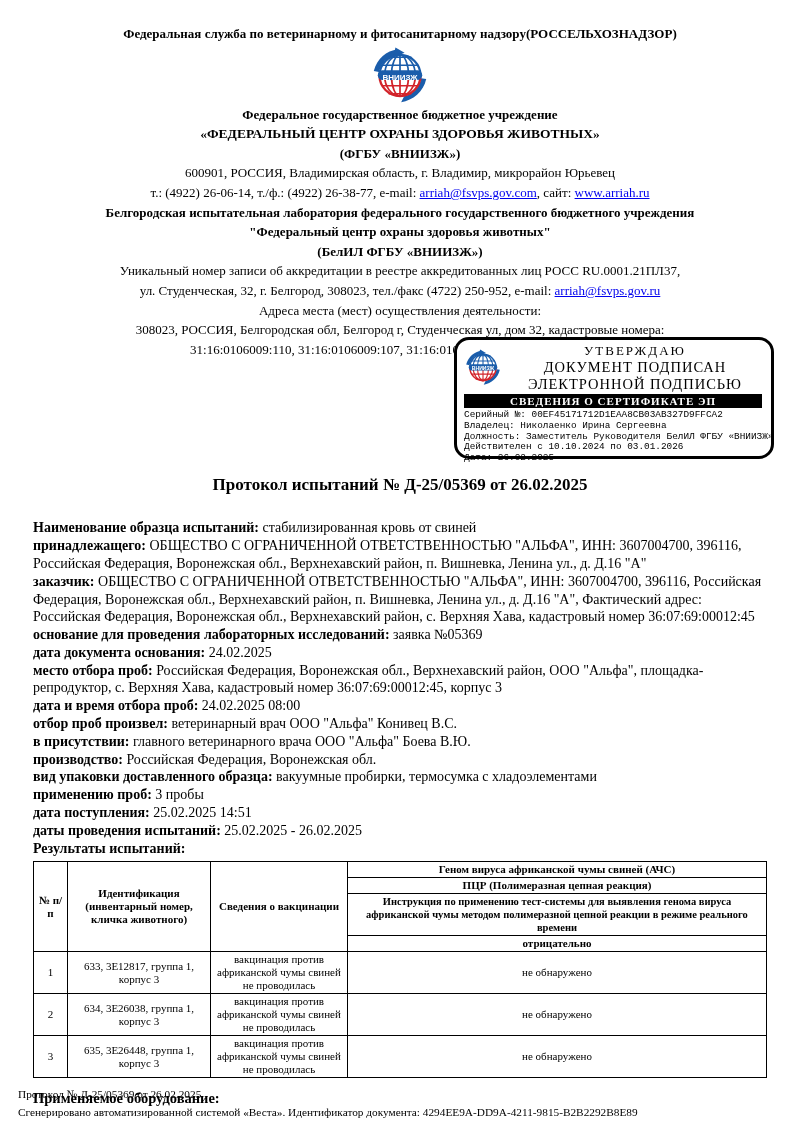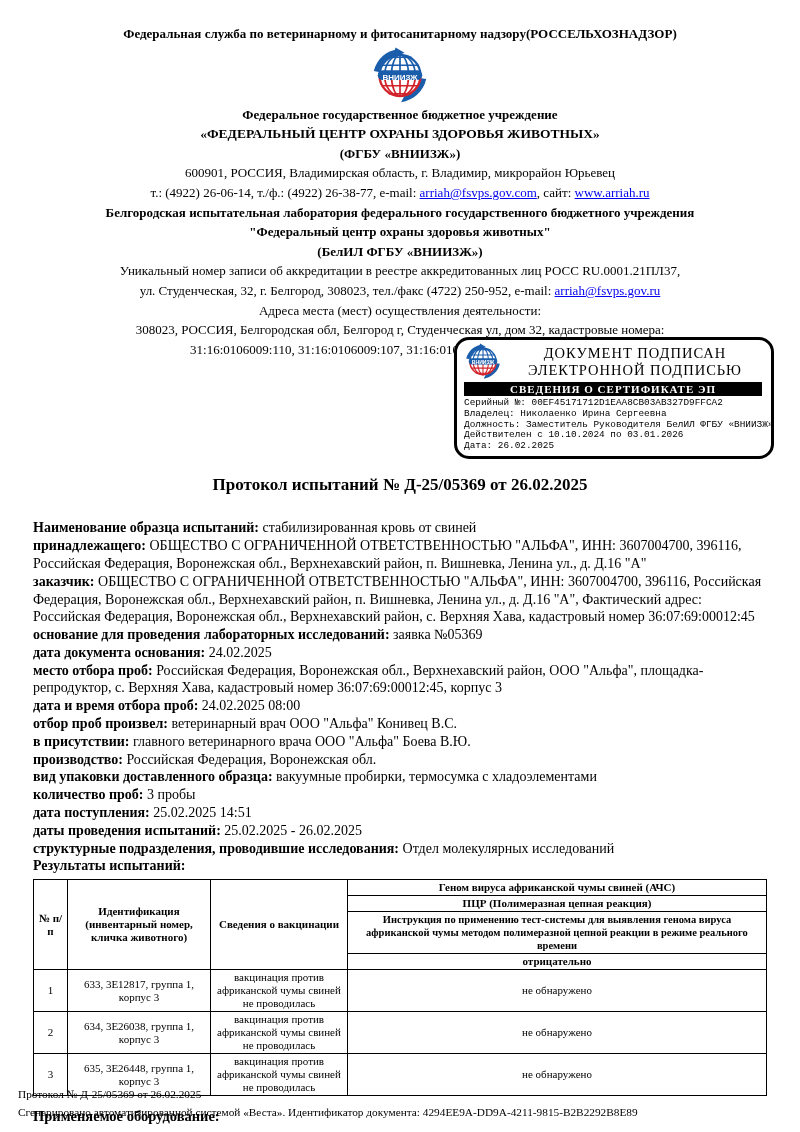--- a/index.html
+++ b/index.html
@@ -125,20 +125,21 @@
     <div class="hdr-line">31:16:0106009:110, 31:16:0106009:107, 31:16:0109003:213, 31:16:0106009:93</div>
   </div>
 
   <div class="stamp">
     <div class="stamp-head">
       <svg width="38" height="37" viewBox="0 0 104 100">
         <use href="#logo-art"></use>
         <text x="52" y="54.5" text-anchor="middle" dominant-baseline="middle" fill="#ffffff" font-family="Liberation Sans, sans-serif" font-size="14" font-weight="bold">ВНИИЗЖ</text>
       </svg>
       <div class="stamp-head-text">
+        <div class="stamp-approve">УТВЕРЖДАЮ</div>
         <div class="stamp-signed">ДОКУМЕНТ ПОДПИСАН</div>
         <div class="stamp-signed">ЭЛЕКТРОННОЙ ПОДПИСЬЮ</div>
       </div>
     </div>
     <div class="stamp-bar">СВЕДЕНИЯ О СЕРТИФИКАТЕ ЭП</div>
     <div class="stamp-small">Серийный №: 00EF45171712D1EAA8CB03AB327D9FFCA2</div>
     <div class="stamp-small">Владелец: Николаенко Ирина Сергеевна</div>
     <div class="stamp-small">Должность: Заместитель Руководителя БелИЛ ФГБУ «ВНИИЗЖ»</div>
     <div class="stamp-small">Действителен с 10.10.2024 по 03.01.2026</div>
     <div class="stamp-small">Дата: 26.02.2025</div>
@@ -151,24 +152,23 @@
     <p><span class="lbl">принадлежащего:</span><span> ОБЩЕСТВО С ОГРАНИЧЕННОЙ ОТВЕТСТВЕННОСТЬЮ "АЛЬФА", ИНН: 3607004700, 396116, Российская Федерация, Воронежская обл., Верхнехавский район, п. Вишневка, Ленина ул., д. Д.16 "А"</span></p>
     <p><span class="lbl">заказчик:</span><span> ОБЩЕСТВО С ОГРАНИЧЕННОЙ ОТВЕТСТВЕННОСТЬЮ "АЛЬФА", ИНН: 3607004700, 396116, Российская Федерация, Воронежская обл., Верхнехавский район, п. Вишневка, Ленина ул., д. Д.16 "А", Фактический адрес: Российская Федерация, Воронежская обл., Верхнехавский район, с. Верхняя Хава, кадастровый номер 36:07:69:00012:45</span></p>
     <p><span class="lbl">основание для проведения лабораторных исследований:</span><span> заявка №05369</span></p>
     <p><span class="lbl">дата документа основания:</span><span> 24.02.2025</span></p>
     <p><span class="lbl">место отбора проб:</span><span> Российская Федерация, Воронежская обл., Верхнехавский район, ООО "Альфа", площадка-репродуктор, с. Верхняя Хава, кадастровый номер 36:07:69:00012:45, корпус 3</span></p>
     <p><span class="lbl">дата и время отбора проб:</span><span> 24.02.2025 08:00</span></p>
     <p><span class="lbl">отбор проб произвел:</span><span> ветеринарный врач ООО "Альфа" Конивец В.С.</span></p>
     <p><span class="lbl">в присутствии:</span><span> главного ветеринарного врача ООО "Альфа" Боева В.Ю.</span></p>
     <p><span class="lbl">производство:</span><span> Российская Федерация, Воронежская обл.</span></p>
     <p><span class="lbl">вид упаковки доставленного образца:</span><span> вакуумные пробирки, термосумка с хладоэлементами</span></p>
-    <p><span class="lbl">количество проб:</span><span> 3 пробы</span></p>
+    <p><span class="lbl">применению проб:</span><span> 3 пробы</span></p>
     <p><span class="lbl">дата поступления:</span><span> 25.02.2025 14:51</span></p>
     <p><span class="lbl">даты проведения испытаний:</span><span> 25.02.2025 - 26.02.2025</span></p>
-    <p><span class="lbl">структурные подразделения, проводившие исследования:</span><span> Отдел молекулярных исследований</span></p>
     <p><span class="lbl">Результаты испытаний:</span></p>
   </div>
 
   <table class="results">
     <colgroup>
       <col style="width:34px">
         <col style="width:143px">
         <col style="width:137px">
         <col>
     </colgroup>

